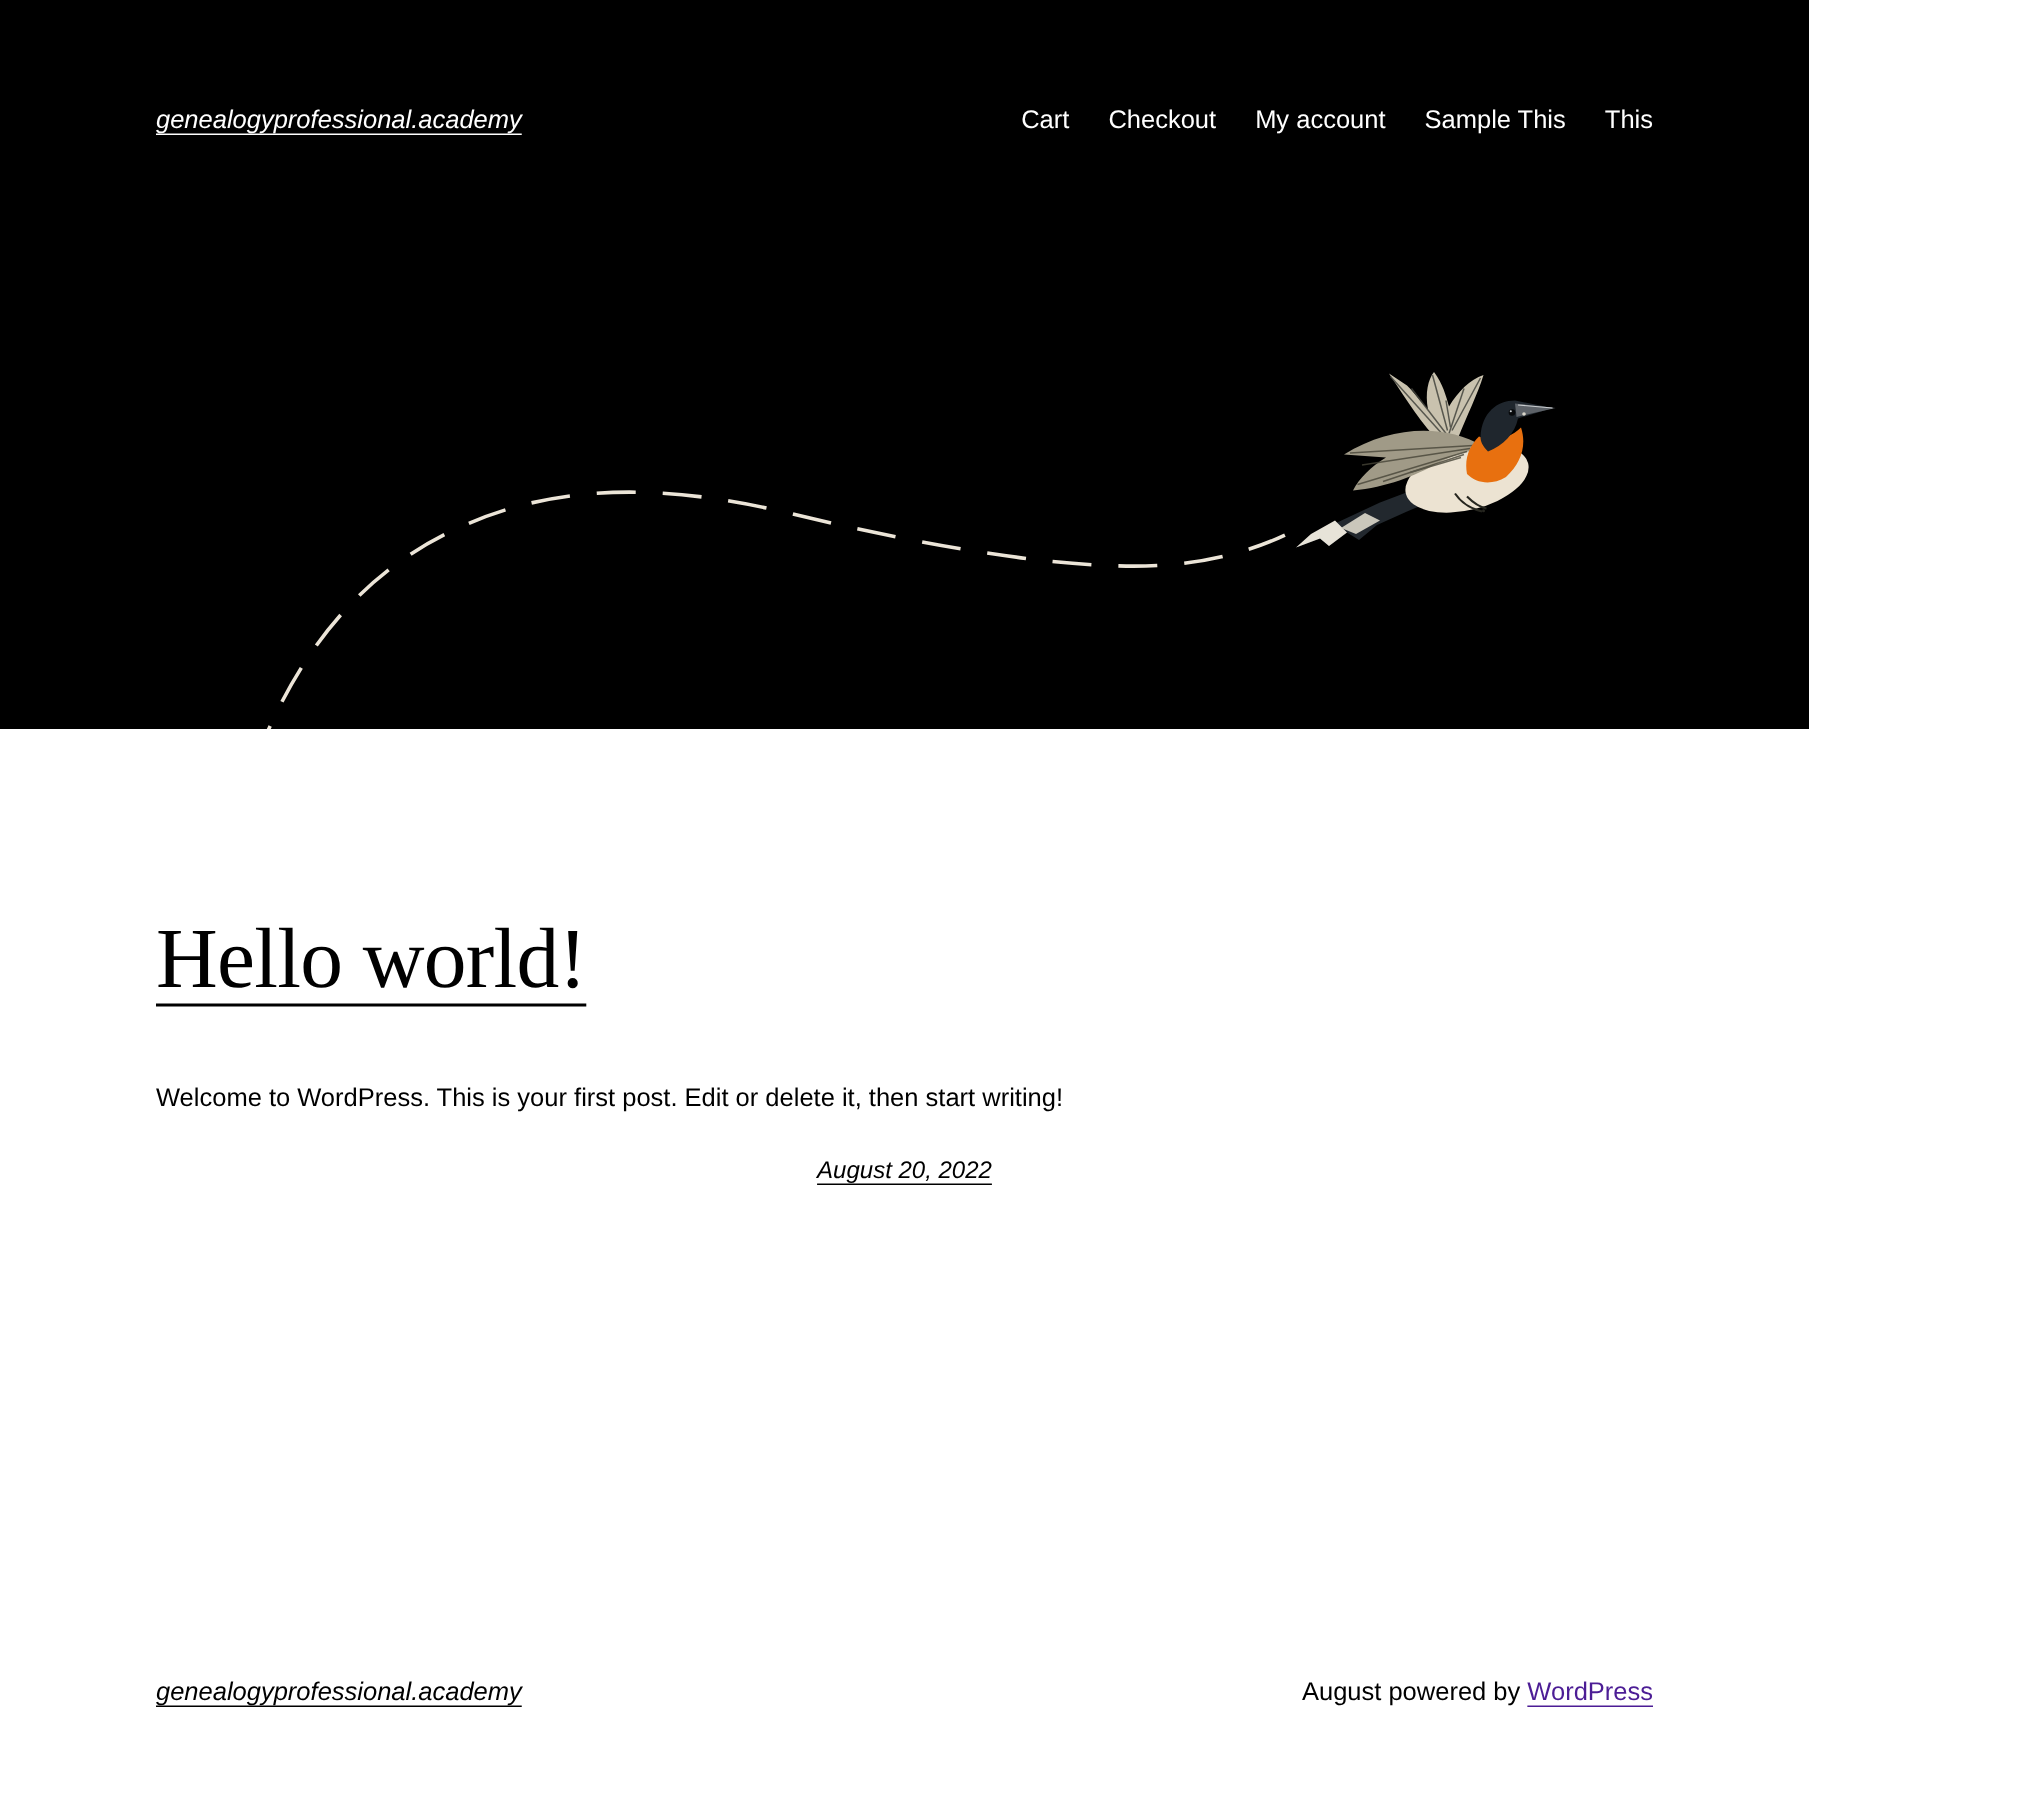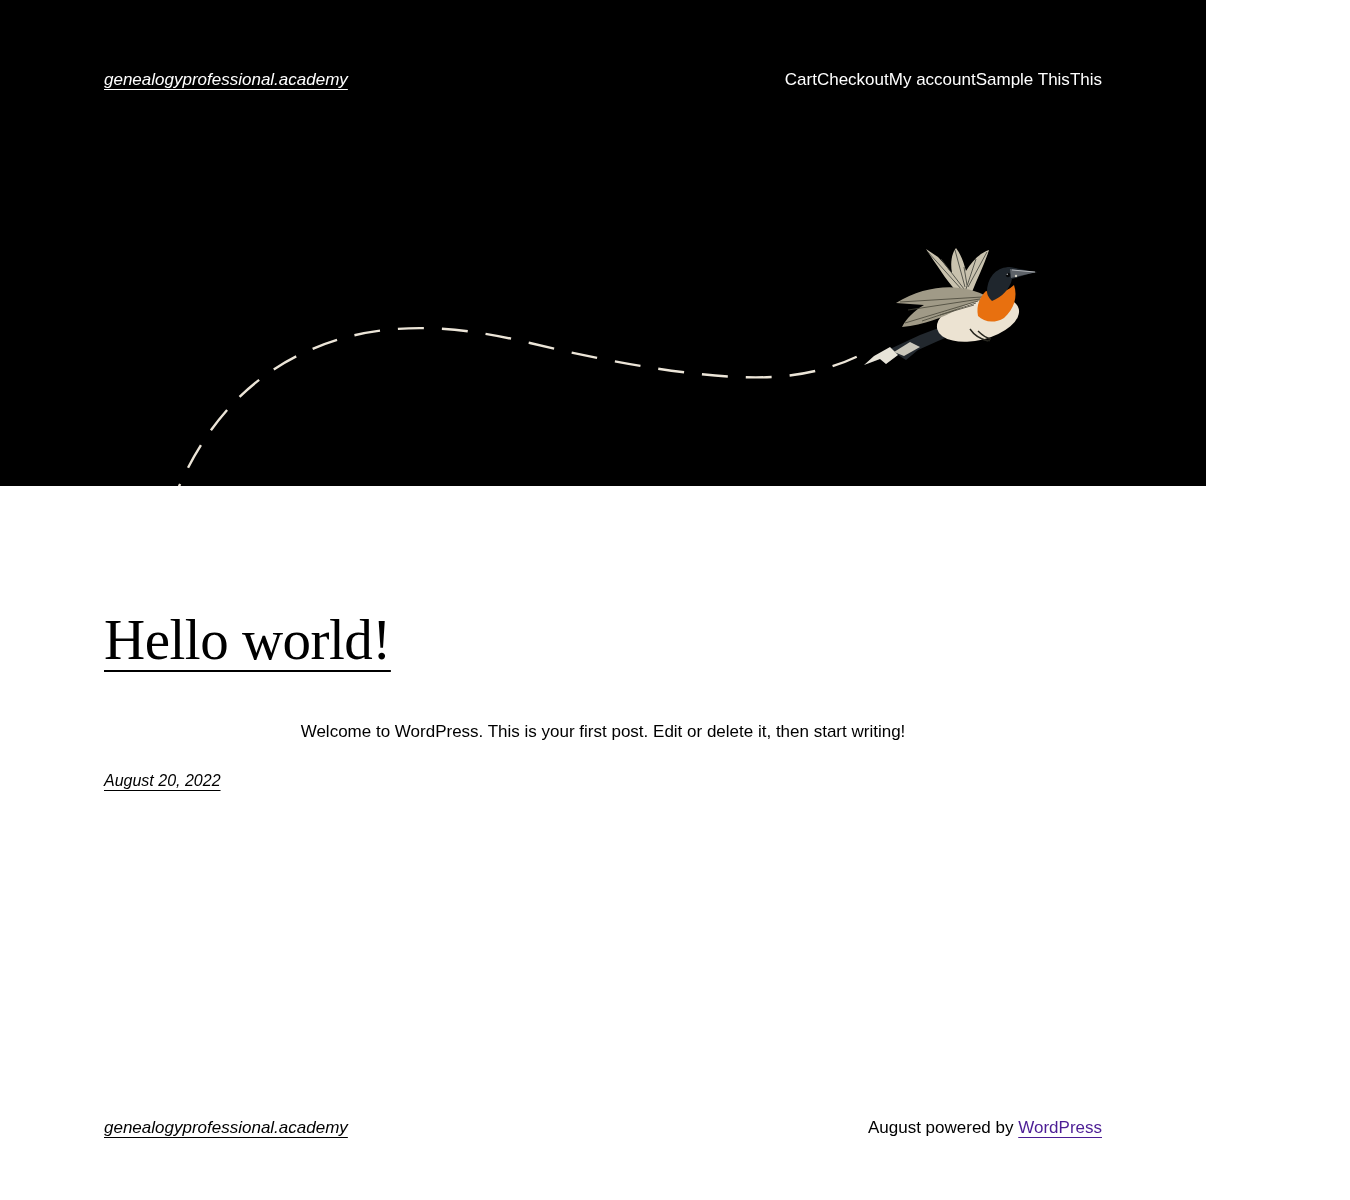--- a/index.html
+++ b/index.html
@@ -39,21 +39,21 @@
   }
   .site-title {
     font-size: 17px;
     font-style: italic;
     color: #ffffff;
     text-decoration: underline;
     text-decoration-thickness: 1px;
     text-underline-offset: 4px;
     cursor: pointer;
   }
-  .main-nav { display: flex; }
+  .main-nav { display: flex; gap: 26px; }
   .main-nav a {
     font-size: 17px;
     color: #ffffff;
     text-decoration: none;
     cursor: pointer;
   }
 
   
   .site-main { flex: 1 1 auto; margin-top: 44px; }
   .content { width: 998px; margin: 0 auto; padding-top: 76px; }
@@ -67,23 +67,22 @@
     text-decoration: underline;
     text-decoration-thickness: 2px;
     text-underline-offset: 11px;
     cursor: pointer;
   }
   .post-excerpt {
     margin: 44px 0 0 0;
     font-size: 17px;
     line-height: 1.6;
     color: #000000;
-    text-align: center;
-  }
-  .post-date { margin-top: 26px; }
+  }
+  .post-date { margin-top: 26px; text-align: center; }
   .post-date a {
     font-size: 16px;
     font-style: italic;
     color: #000000;
     text-decoration: underline;
     text-decoration-thickness: 1px;
     text-underline-offset: 4px;
     cursor: pointer;
   }
 

